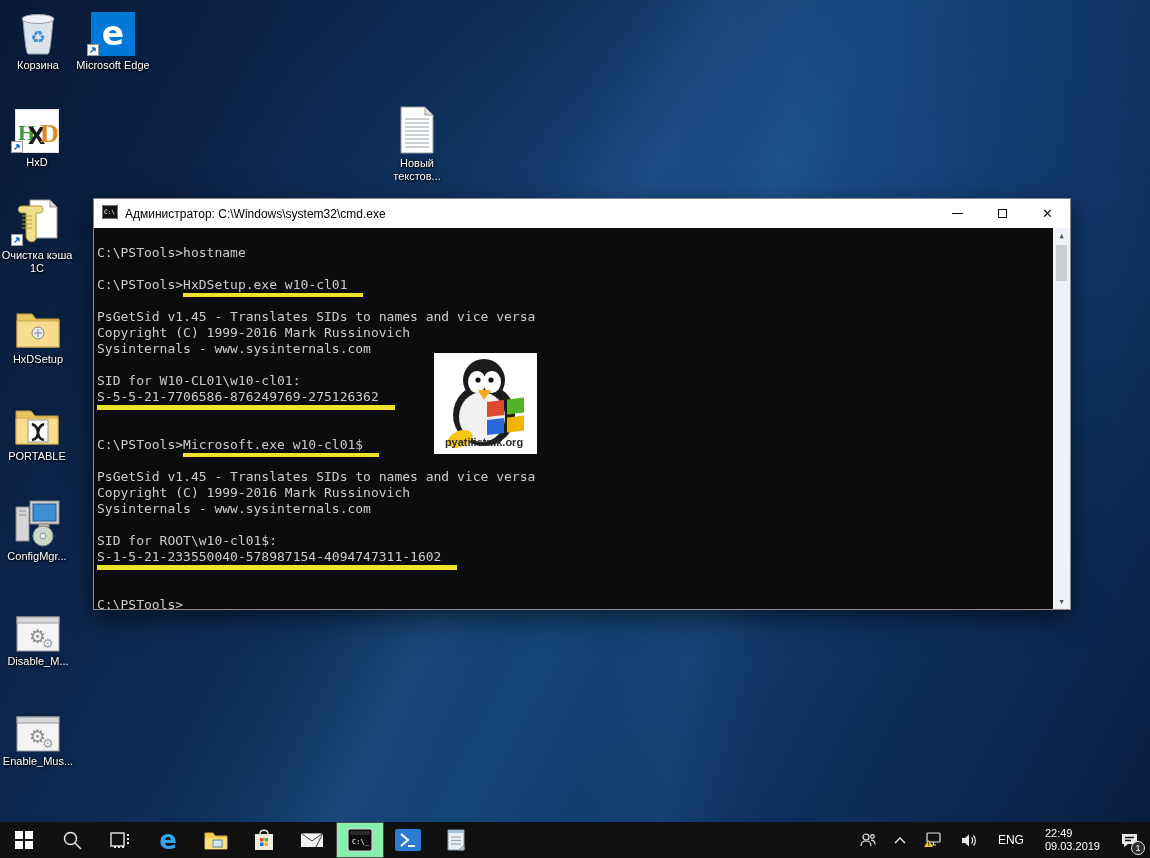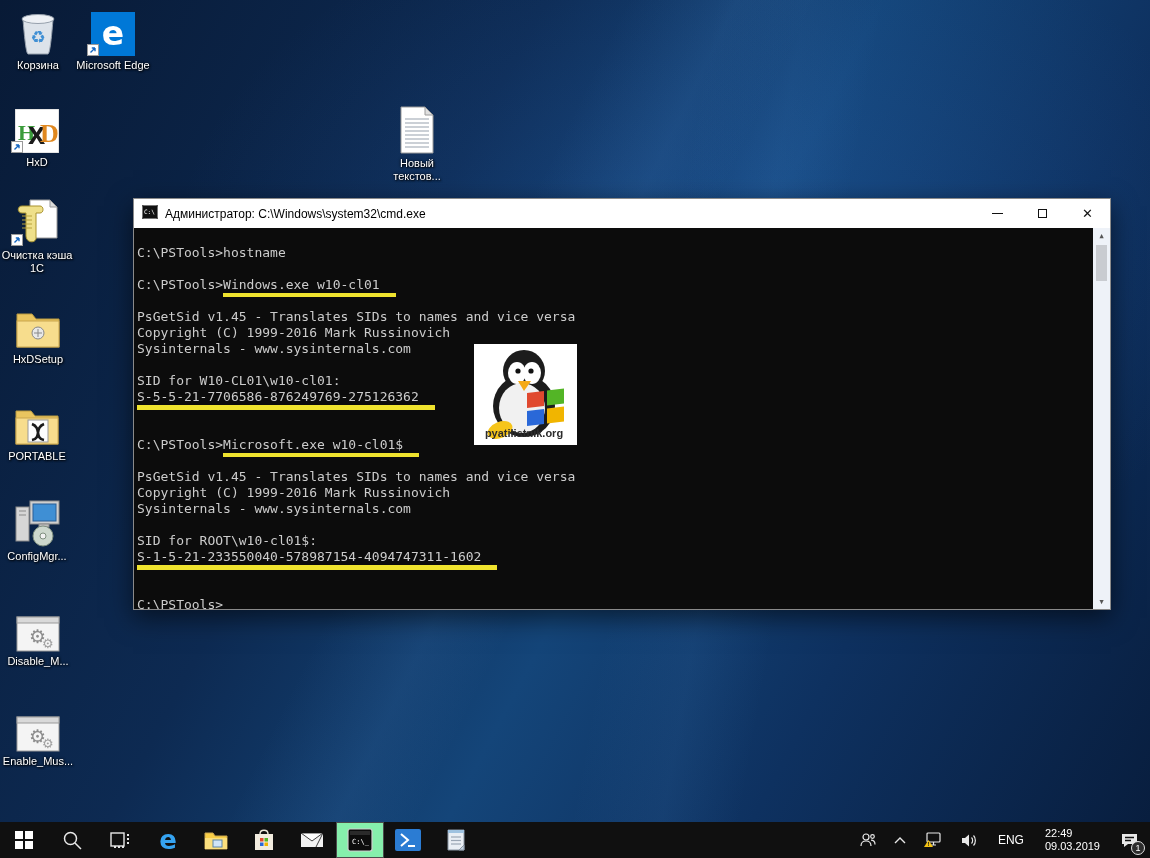--- a/index.html
+++ b/index.html
@@ -31,21 +31,20 @@
     text-shadow:1px 1px 2px #000, 0 0 3px #000;
     word-wrap:break-word;
   }
   .shortcut-arrow { position:absolute; left:16px; bottom:0; }
 
   
   #cmd-window {
     position:absolute; left:93px; top:198px; width:978px; height:412px;
     border:1px solid #8a8a8a; box-shadow:0 8px 24px rgba(0,0,0,0.55);
     background:#0c0c0c;
-    margin-left:40px;
   }
   .titlebar {
     height:29px; background:#ffffff; display:flex; align-items:center;
     padding-left:8px; position:relative;
   }
   .titlebar .title-text {
     font-size:12px; color:#000; margin-left:7px; white-space:nowrap;
   }
   .win-buttons { position:absolute; right:0; top:0; height:29px; display:flex; }
   .win-btn { width:45px; height:29px; display:flex; align-items:center; justify-content:center; color:#111; }
@@ -56,21 +55,21 @@
   .console {
     position:absolute; left:0; top:29px; right:0; bottom:0; background:#0c0c0c;
     font-family:"DejaVu Sans Mono", monospace; font-size:13px; line-height:16px;
     color:#cccccc; padding:17px 20px 0 3px; overflow:hidden;
   }
   .console-line { white-space:pre; height:16px; }
   .underline { border-bottom:4px solid #efe32e; padding-bottom:1px; padding-right:16px; }
   .underline.thick { border-bottom-width:5px; }
 
   .watermark {
-    position:absolute; left:340px; top:116px; width:103px; height:101px;
+    position:absolute; left:340px; top:125px; width:103px; height:101px;
     background:#4d7c0f;
   }
 
   .scrollbar {
     position:absolute; right:0; top:0; bottom:0; width:17px;
     background:#eef2f8; display:flex; flex-direction:column; align-items:center;
   }
   .sb-btn { height:15px; width:17px; display:flex; align-items:center; justify-content:center;
     color:#555; font-size:7px; }
   .sb-thumb { width:11px; height:36px; background:#c9ccd1; margin-top:2px; }
@@ -255,21 +254,21 @@
             <span class="glyph-max"></span>
           </span>
         <span class="win-btn glyph-close">✕</span>
       </div>
     </div>
 
     <div class="console">
       <div id="console-lines">
           <div class="console-line"><span>C:\PSTools&gt;hostname</span></div>
           <div class="console-line">&nbsp;</div>
-          <div class="console-line"><span>C:\PSTools&gt;</span><span class="underline">Windows.exe w10-cl01</span></div>
+          <div class="console-line"><span>C:\PSTools&gt;</span><span class="underline">HxDSetup.exe w10-cl01</span></div>
           <div class="console-line">&nbsp;</div>
           <div class="console-line"><span>PsGetSid v1.45 - Translates SIDs to names and vice versa</span></div>
           <div class="console-line"><span>Copyright (C) 1999-2016 Mark Russinovich</span></div>
           <div class="console-line"><span>Sysinternals - www.sysinternals.com</span></div>
           <div class="console-line">&nbsp;</div>
           <div class="console-line"><span>SID for W10-CL01\w10-cl01:</span></div>
           <div class="console-line"><span class="underline thick">S-5-5-21-7706586-876249769-275126362</span></div>
           <div class="console-line">&nbsp;</div>
           <div class="console-line">&nbsp;</div>
           <div class="console-line"><span>C:\PSTools&gt;</span><span class="underline">Microsoft.exe w10-cl01$</span></div>

